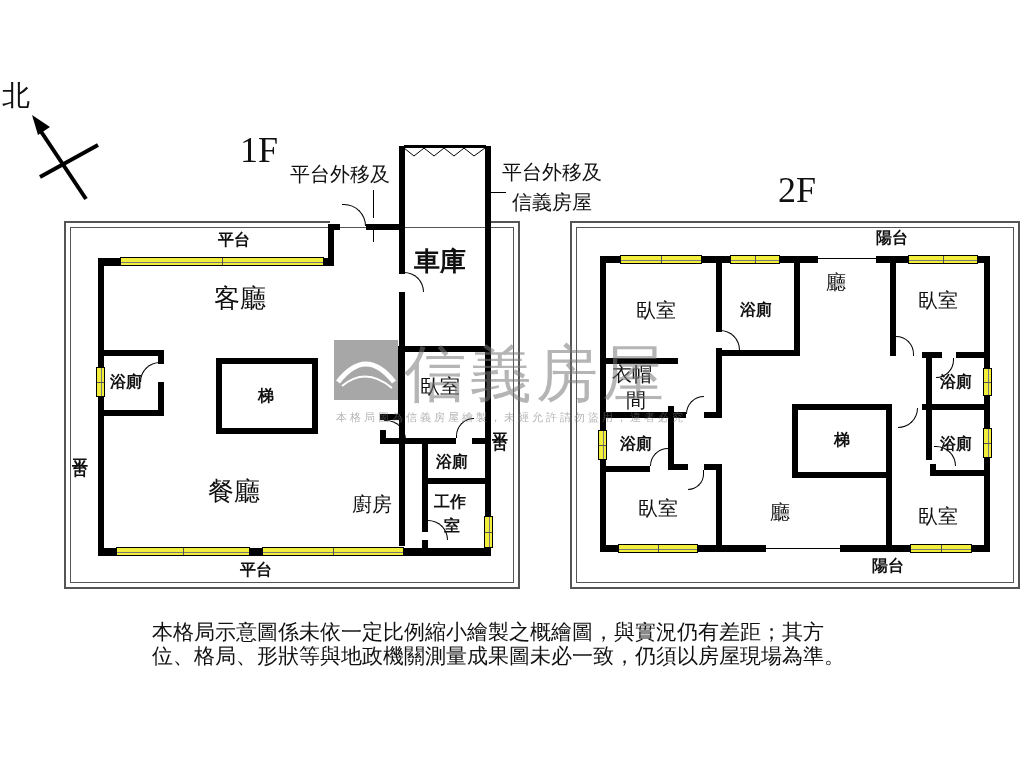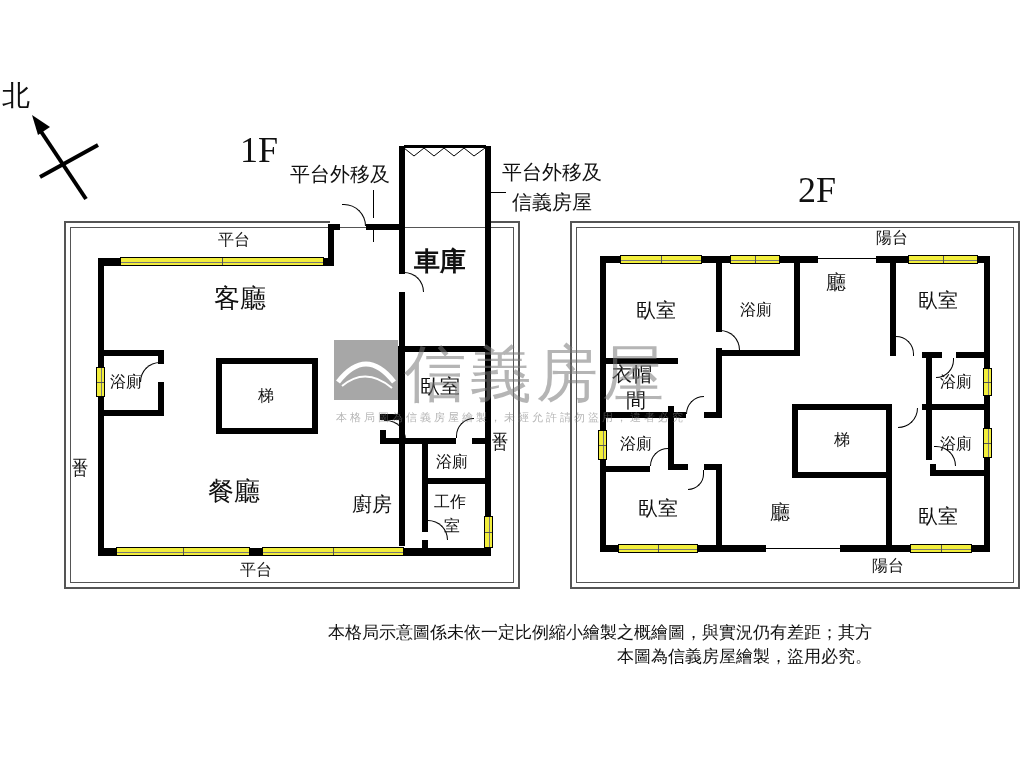--- a/index.html
+++ b/index.html
@@ -9,27 +9,27 @@
   .win{position:absolute;background:#f2ee3c;border:1px solid #000;box-sizing:border-box;}
   .win.h::after{content:"";position:absolute;left:50%;top:0;bottom:0;border-left:1px solid #555;}
   .win.v::after{content:"";position:absolute;top:50%;left:0;right:0;border-top:1px solid #555;}
   .win.h::before{content:"";position:absolute;left:0;right:0;top:50%;border-top:1px solid #777;}
   .win.v::before{content:"";position:absolute;top:0;bottom:0;left:50%;border-left:1px solid #777;}
   .frame{position:absolute;border:2px solid #555;box-sizing:border-box;}
   .frame::after{content:"";position:absolute;left:4px;top:4px;right:4px;bottom:4px;border:1px solid #555;}
   .lbl{position:absolute;white-space:nowrap;font-family:"DejaVu Serif","Liberation Serif",serif;line-height:1;}
   .big{font-size:26px;}
   .med{font-size:20px;}
-  .sm{font-size:16px;}
+  .sm{font-size:16px;font-weight:bold;}
   .vert{writing-mode:vertical-rl;letter-spacing:2px;}
   .floor{font-family:"Liberation Serif","DejaVu Serif",serif;font-size:36px;}
   .door{position:absolute;border:1px solid #000;box-sizing:border-box;}
   .slide{position:absolute;height:2px;border-top:1px solid #000;}
   .wm{position:absolute;color:rgba(120,120,120,0.55);font-family:"DejaVu Sans",sans-serif;}
-  .note{position:absolute;left:152px;top:620px;width:720px;font-family:"DejaVu Sans","Liberation Sans",sans-serif;font-size:17px;line-height:24px;color:#111;text-align:right;}
+  .note{position:absolute;left:152px;top:620px;width:720px;font-family:"DejaVu Sans","Liberation Sans",sans-serif;font-size:21px;line-height:24px;color:#111;}
 </style>
 </head>
 <body>
 
 <div>
   <div class="lbl" style="left:2px;top:82px;font-size:28px;">北</div>
   <svg class="abs" style="left:20px;top:105px;" width="80" height="100">
     <line x1="66" y1="94" x2="18" y2="22" stroke="#000" stroke-width="4"></line>
     <polygon points="12,10 30,22 18,30" fill="#000"></polygon>
     <line x1="20" y1="72" x2="78" y2="40" stroke="#000" stroke-width="4"></line>
@@ -102,21 +102,21 @@
   <div class="lbl sm" style="left:434px;top:494px;">工作</div>
   <div class="lbl sm" style="left:444px;top:518px;">室</div>
   <div class="lbl sm" style="left:258px;top:388px;">梯</div>
   <div class="lbl sm" style="left:218px;top:232px;">平台</div>
   <div class="lbl sm" style="left:240px;top:562px;">平台</div>
   <div class="lbl sm vert" style="left:72px;top:446px;">平台</div>
   <div class="lbl sm vert" style="left:492px;top:420px;">平台</div>
 </div>
 
 <div>
-  <div class="lbl floor" style="left:798px;top:172px;">2F</div>
+  <div class="lbl floor" style="left:778px;top:172px;">2F</div>
   <div class="frame" style="left:570px;top:221px;width:450px;height:368px;"></div>
 
   <div class="w" style="left:600px;top:256px;width:6px;height:296px;"></div>
   <div class="w" style="left:984px;top:256px;width:6px;height:296px;"></div>
   <div class="w" style="left:600px;top:256px;width:218px;height:7px;"></div>
   <div class="w" style="left:876px;top:256px;width:114px;height:7px;"></div>
   <div class="w" style="left:600px;top:545px;width:166px;height:7px;"></div>
   <div class="w" style="left:840px;top:545px;width:150px;height:7px;"></div>
   <div class="slide" style="left:818px;top:258px;width:58px;"></div>
   <div class="slide" style="left:766px;top:548px;width:74px;"></div>
@@ -184,14 +184,14 @@
     <rect x="0" y="0" width="64" height="60" fill="#8a8a8a" opacity="0.75"></rect>
     <path d="M4 42 Q32 6 60 42" fill="none" stroke="#fff" stroke-width="5"></path>
     <path d="M8 46 Q32 26 58 48" fill="none" stroke="#fff" stroke-width="2"></path>
   </svg>
   <div class="wm" style="left:404px;top:332px;font-size:62px;letter-spacing:4px;">信義房屋</div>
   <div class="wm" style="left:336px;top:410px;font-size:11px;letter-spacing:3px;">本格局圖為信義房屋繪製，未經允許請勿盜用，違者必究</div>
 </div>
 
 <div class="note">
   <div>本格局示意圖係未依一定比例縮小繪製之概繪圖，與實況仍有差距；其方</div>
-  <div>本圖為信義房屋繪製，盜用必究。</div>
+  <div>位、格局、形狀等與地政機關測量成果圖未必一致，仍須以房屋現場為準。</div>
 </div>
 
 </body></html>

